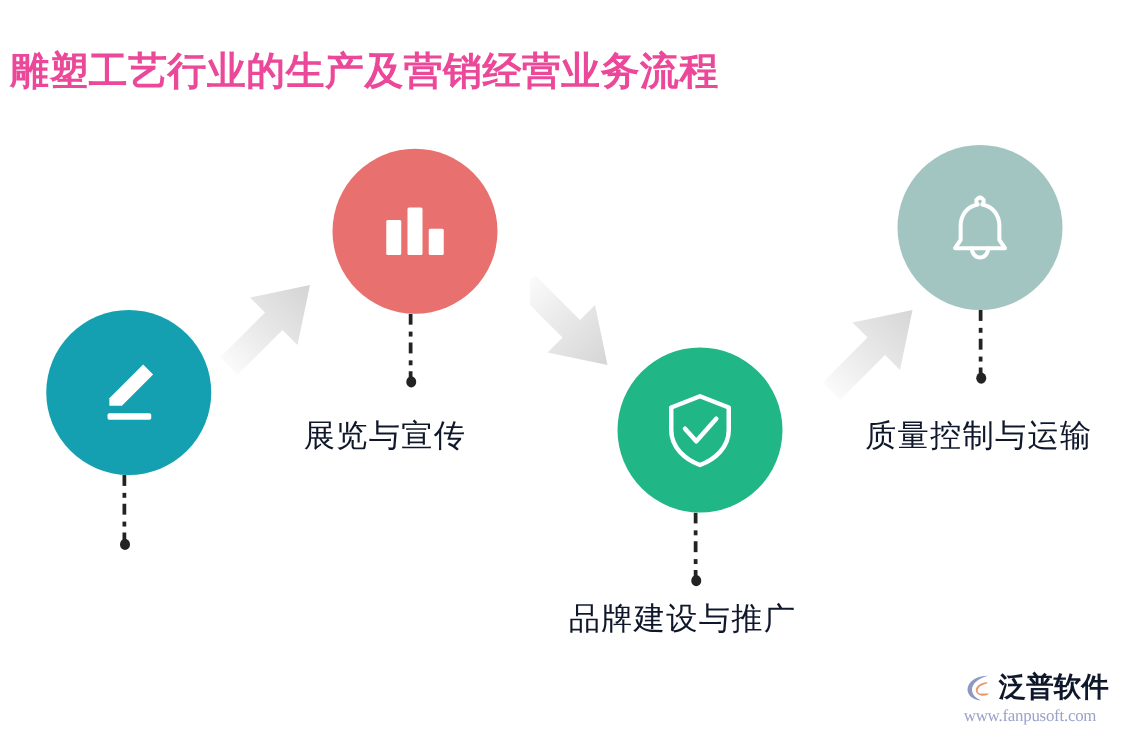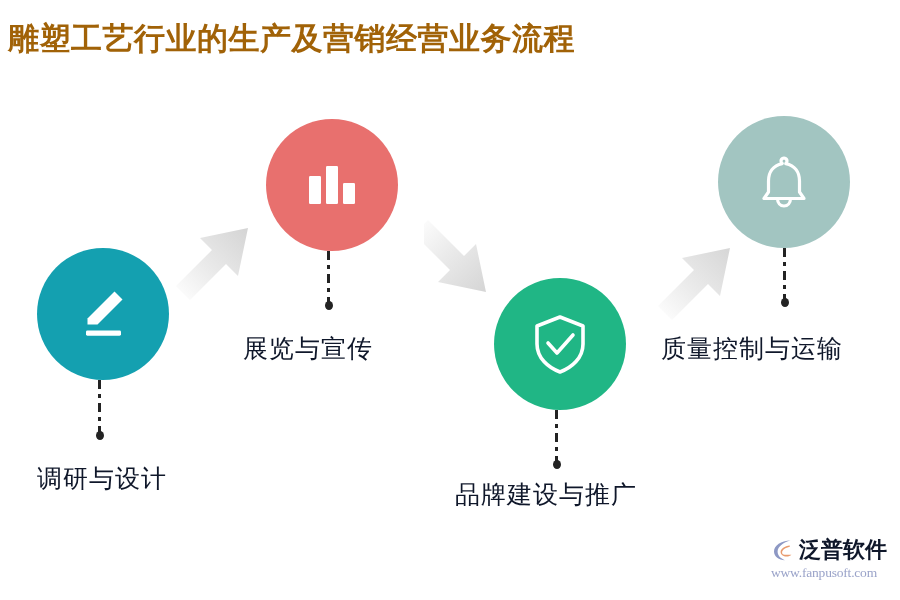--- a/index.html
+++ b/index.html
@@ -11,26 +11,26 @@
     height: 600px;
     background: #ffffff;
     font-family: "Liberation Sans", "DejaVu Sans", sans-serif;
     overflow: hidden;
     position: relative;
   }
 
   #page-title {
     position: absolute;
     left: 8px;
-    top: 18px;
+    top: 36px;
     font-family: "Liberation Serif", "DejaVu Serif", serif;
     font-weight: bold;
     font-size: 31px;
     letter-spacing: 0.5px;
-    color: #a16207;
+    color: #ec4899;
     white-space: nowrap;
   }
 
   .stage {
     position: absolute;
     left: 0;
     top: 0;
     width: 900px;
     height: 600px;
   }
@@ -88,21 +88,21 @@
     position: absolute;
     font-family: "Liberation Serif", "DejaVu Serif", serif;
     font-size: 25px;
     color: #0f172a;
     white-space: nowrap;
     letter-spacing: 1px;
   }
   .l1 { left: 37px;  top: 462px; }
   .l2 { left: 243px; top: 332px; }
   .l3 { left: 455px; top: 478px; }
-  .l4 { left: 661px; top: 332px; }
+  .l4 { left: 692px; top: 332px; }
 
   
   .arrow {
     position: absolute;
   }
 
   
   #brand-logo {
     position: absolute;
     left: 770px;
@@ -222,21 +222,20 @@
       <g fill="none" stroke="#ffffff" stroke-width="3.2" stroke-linecap="round" stroke-linejoin="round">
         <path d="M33 9 C33 9 30 9.5 30 12 C30 13.6 31.2 14.6 31.2 14.6
                  C22 16.5 17.5 23.5 17.5 32 L17.5 43 L13 49.5 L53 49.5 L48.5 43
                  L48.5 32 C48.5 23.5 44 16.5 34.8 14.6
                  C34.8 14.6 36 13.6 36 12 C36 9.5 33 9 33 9 Z"></path>
         <path d="M26.5 49.5 C26.5 54 29.4 57 33 57 C36.6 57 39.5 54 39.5 49.5"></path>
       </g>
     </svg>
   </div>
 
-  <div class="node-label l1">调研与设计</div>
   <div class="node-label l2">展览与宣传</div>
   <div class="node-label l3">品牌建设与推广</div>
   <div class="node-label l4">质量控制与运输</div>
 
   <div id="brand-logo">
     <div class="brand-row">
       <svg width="26" height="26" viewBox="0 0 26 26">
         <path d="M20.5 3.5 C11 3.5 4 8.5 4 14.5 C4 19.5 9 23.2 15 23.2
                  C10.4 21.6 7.6 18.4 7.6 14.6 C7.6 9.6 13.2 5.4 20.5 3.5 Z" fill="#8D98C4"></path>
         <path d="M19.8 8.6 C14.6 9.2 10.6 11.8 10.6 15.0

